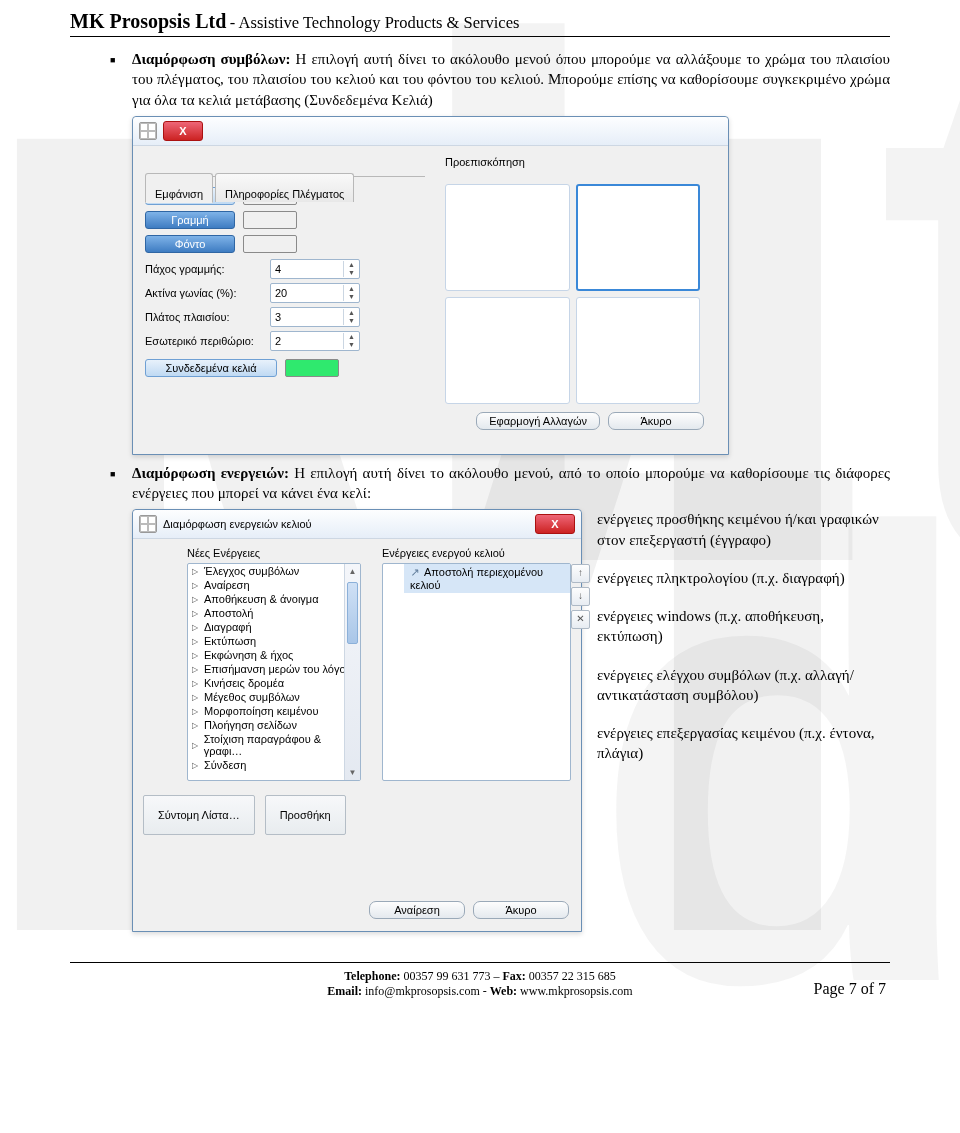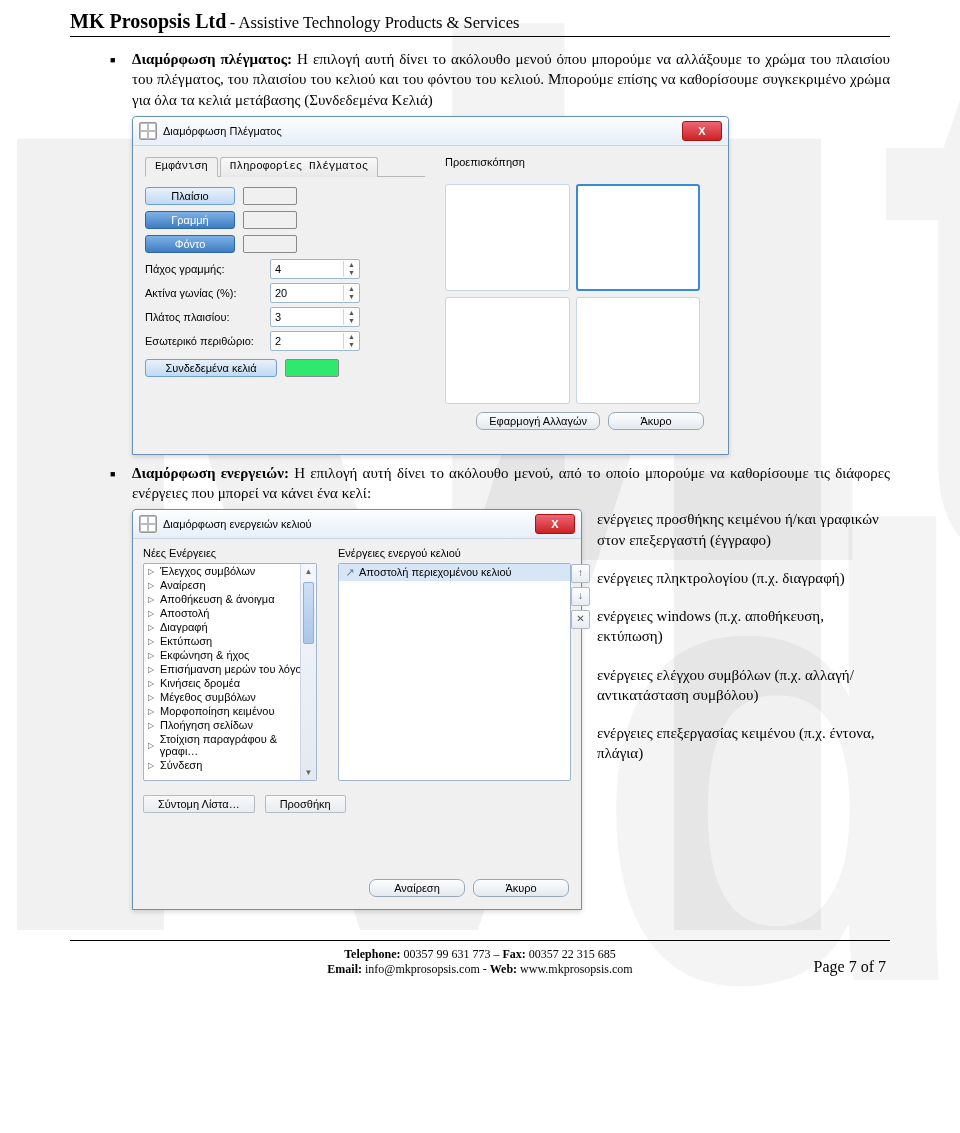--- a/index.html
+++ b/index.html
@@ -21,21 +21,21 @@
   .titlebar { display:flex; align-items:center; height:28px; background:linear-gradient(#fdfeff,#e6eef8); border-bottom:1px solid #cdd7e3; border-radius:4px 4px 0 0; padding:0 6px;}
   .titlebar .app-icon { width:16px; height:16px; border:1px solid #999; border-radius:2px; margin-right:6px; background:#fff; display:flex; flex-wrap:wrap;}
   .titlebar .app-icon span{ width:50%; height:50%; border:1px solid #bbb; box-sizing:border-box;}
   .titlebar .ttl { flex:1; font-weight:normal;}
   .close-x { width:38px; height:18px; border-radius:3px; background:linear-gradient(#e67,#c22); color:#fff; text-align:center; font-weight:bold; font-size:11px; line-height:18px; border:1px solid #a11;}
   .dlg-body { padding:10px 12px 12px 12px; background:#f0f0f0;}
   .dlg1-cols { display:flex; gap:20px;}
   .dlg1-left { width:280px;}
   .dlg1-right { flex:1;}
   .tabs { display:flex; border-bottom:1px solid #b8b8b8; margin-bottom:10px; height:20px;}
-  .tab { padding:2px 9px; border:1px solid #b8b8b8; border-bottom:none; border-radius:3px 3px 0 0; margin-right:2px; background:linear-gradient(#f9f9f9,#e8e8e8); position:relative; top:1px; font-size:11px;font-family:Liberation Mono, monospace;}
+  .tab { padding:14px 9px; border:1px solid #b8b8b8; border-bottom:none; border-radius:3px 3px 0 0; margin-right:2px; background:linear-gradient(#f9f9f9,#e8e8e8); position:relative; top:17px; font-size:11px;}
   .tab.active { background:#f0f0f0; border-bottom:1px solid #f0f0f0;}
   .pill-row { margin-bottom:6px; display:flex; align-items:center;}
   .pill { display:inline-block; min-width:68px; text-align:center; padding:2px 10px; border:1px solid #6fa0d4; border-radius:3px; background:linear-gradient(#e8f1fb,#bfd9f3); font-size:11px;}
   .pill.dark { background:linear-gradient(#7fb3e8,#3e7cc2); color:#fff; border-color:#2f66a4;}
   .swatch { width:52px; height:16px; border:1px solid #8a8a8a; border-radius:2px; background:#f0f0f0; margin-left:8px;}
   .swatch.green { background:#2fe96e;}
   .form-row { display:flex; align-items:center; margin:4px 0;}
   .form-row label { width:125px; font-size:11px;}
   .spin { display:flex; align-items:center; border:1px solid #9fb6ce; border-radius:2px; background:#fff; width:88px; height:18px;}
   .spin input { border:none; width:64px; font-size:11px; padding:0 4px; outline:none; background:transparent;}
@@ -56,29 +56,29 @@
   
   .dlg2-body { display:flex; padding:8px 10px 10px 10px;}
   .panel-title { font-size:11px; margin-bottom:4px;}
   .listbox { border:1px solid #9fb6ce; border-radius:2px; background:#fff; width:172px; height:216px; overflow:hidden; position:relative;}
   .listbox .scrollbar{ position:absolute; right:0; top:0; bottom:0; width:15px; background:linear-gradient(#f4f6fa,#e4e9f1); border-left:1px solid #cdd7e3;}
   .listbox .scrollbar .thumb{ position:absolute; left:2px; right:2px; top:18px; height:60px; background:linear-gradient(#cfe0f5,#a9c6e8); border:1px solid #8bb0d9; border-radius:2px;}
   .listbox .scrollbar .arrow{ position:absolute; left:0; right:0; height:15px; text-align:center; line-height:15px; font-size:8px; color:#666;}
   .listbox .scrollbar .arrow.up{ top:0;} .listbox .scrollbar .arrow.dn{ bottom:0;}
   .list-item { display:flex; align-items:center; padding:1px 4px; font-size:11px; gap:4px;}
   .list-item .tri { font-size:8px; color:#555; width:8px;}
-  .dlg2-left { width:185px;}
+  .dlg2-left { width:185px;margin-left:44px;}
   .dlg2-right { flex:1; margin-left:10px;}
   .rbox { border:1px solid #9fb6ce; border-radius:2px; background:#fff; height:216px; position:relative;}
   .rbox .scroll-right{ position:absolute; right:-20px; top:0; display:flex; flex-direction:column; gap:4px;}
   .icon-btn { width:17px; height:17px; border:1px solid #aeb9c5; border-radius:2px; background:linear-gradient(#fdfdfd,#e7ecf2); text-align:center; line-height:15px; color:#555; font-size:10px;}
-  .rbox-item { padding:2px 6px; font-size:11px; background:#d6e6f7;}
+  .rbox-item { padding:2px 6px; font-size:11px; background:#d6e6f7;margin-left:21px;}
   .rbox-item .ric{ display:inline-block; width:10px; text-align:center; margin-right:4px; color:#5e7b99;}
   .dlg2-bottom { display:flex; gap:10px; padding:4px 10px 6px 10px;}
-  .flatbtn { padding:2px 14px; border:1px solid #b4bdc6; border-radius:2px; background:linear-gradient(#f7f8fa,#e8ecef); font-size:11px;}
+  .flatbtn { padding:13px 14px; border:1px solid #b4bdc6; border-radius:2px; background:linear-gradient(#f7f8fa,#e8ecef); font-size:11px;}
   
   .footer-sep { border-top:1px solid #000; margin-top:30px;}
   .footer { font-size:12px; text-align:center; line-height:1.25; padding-top:6px; position:relative;}
   .footer .sup{ font-size:8px; vertical-align:super;}
   .footer .pageno { position:absolute; right:4px; bottom:0; font-size:16px;}
 </style>
 </head>
 <body>
 
 <div class="page">
@@ -97,34 +97,33 @@
     <div class="header-line">
       <span class="company">MK Prosopsis Ltd</span>
       <span class="subtitle"> - </span>
       <span class="subtitle">Assistive Technology Products &amp; Services</span>
     </div>
   </div>
 
   <div class="section-item">
     <div class="bullet">■</div>
     <div class="section-text">
-      <span class="bold">Διαμόρφωση πλέγματος:</span><span> Η επιλογή αυτή δίνει το ακόλουθο μενού όπου μπορούμε να αλλάξουμε το χρώμα του πλαισίου του πλέγματος, του πλαισίου του κελιού και του φόντου του κελιού. Μπορούμε επίσης να καθορίσουμε συγκεκριμένο χρώμα για όλα τα κελιά μετάβασης (Συνδεδεμένα Κελιά)</span>
+      <span class="bold">Διαμόρφωση συμβόλων:</span><span> Η επιλογή αυτή δίνει το ακόλουθο μενού όπου μπορούμε να αλλάξουμε το χρώμα του πλαισίου του πλέγματος, του πλαισίου του κελιού και του φόντου του κελιού. Μπορούμε επίσης να καθορίσουμε συγκεκριμένο χρώμα για όλα τα κελιά μετάβασης (Συνδεδεμένα Κελιά)</span>
     </div>
   </div>
 
   <div class="screenshot">
     <div class="dlg dlg1">
       <div class="titlebar">
         <div class="app-icon">
             <span></span>
             <span></span>
             <span></span>
             <span></span>
           </div>
-        <div class="ttl">Διαμόρφωση Πλέγματος</div>
         <div class="close-x">X</div>
       </div>
       <div class="dlg-body">
         <div class="dlg1-cols">
           <div class="dlg1-left">
             <div class="tabs">
               <div class="tab active">Εμφάνιση</div>
               <div class="tab">Πληροφορίες Πλέγματος</div>
             </div>
             <div class="pill-row">

